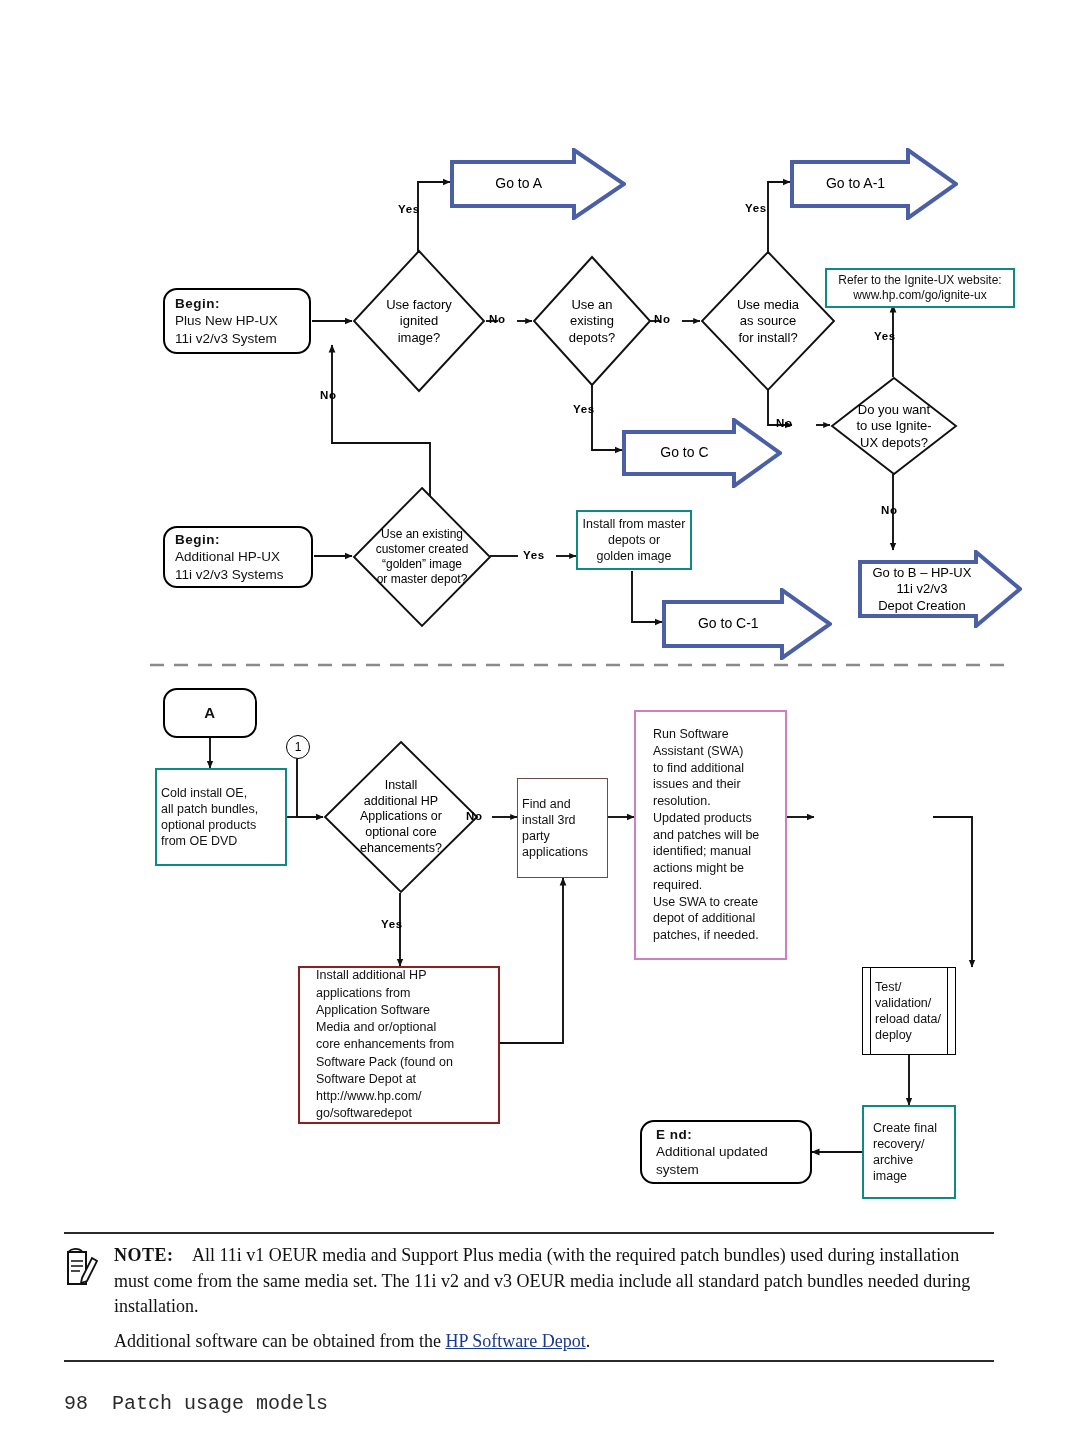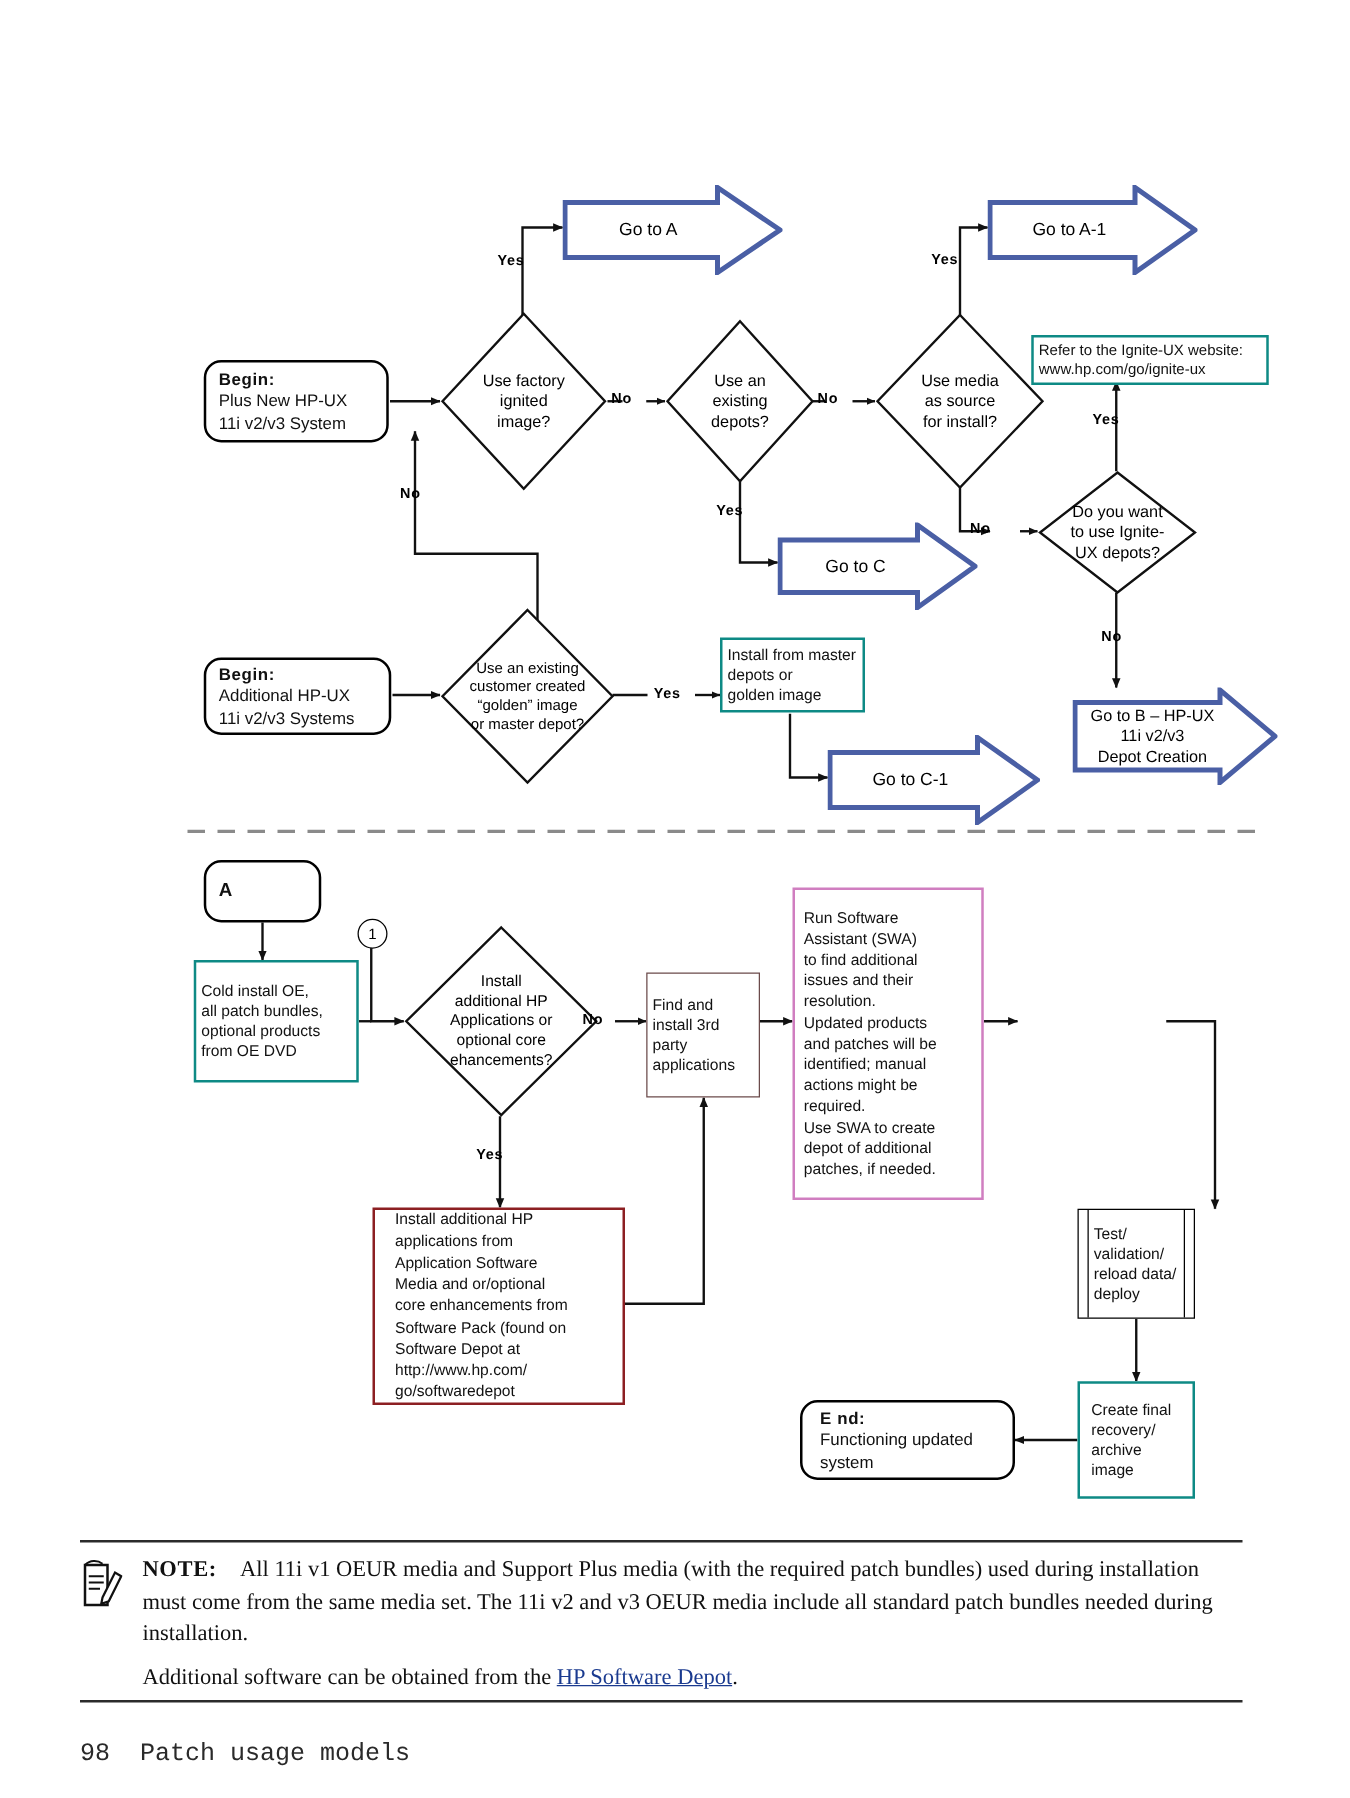--- a/index.html
+++ b/index.html
@@ -10,21 +10,21 @@
 
   
   #page-title{position:absolute;left:60px;top:52px;width:900px;
       font-size:31px;font-weight:400;letter-spacing:-.3px;color:#1a1a1a;}
 
   
   #wires{position:absolute;left:0;top:0;width:1080px;height:1438px;pointer-events:none;}
 
   
   .node{position:absolute;box-sizing:border-box;display:flex;
-        align-items:center;justify-content:center;text-align:left;
+        align-items:center;justify-content:center;text-align:center;
         font-size:13.5px;line-height:1.28;color:#111;}
   .node .tx{width:100%;padding:0 4px;}
   .lf{text-align:left;}
 
   
   .term{border:2.2px solid #000;border-radius:14px;background:#fff;}
   .term .tx{padding:0 10px;}
   .rect-teal{border:2.6px solid #0e8a85;background:#fff;}
   .rect-darkred{border:2.6px solid #8c1f22;background:#fff;}
   .rect-pink{border:2.2px solid #d07ec0;background:#fff;}
@@ -293,21 +293,21 @@
     </div>
   </div>
 
   <div class="node rect-mauve lf" style="left:517px;top:778px;width:91px;height:100px;">
     <div class="tx lf" style="font-size:12.5px;">
       Find and<br>install 3rd<br>party<br>applications
     </div>
   </div>
 
   <div class="node rect-pink lf" style="left:634px;top:710px;width:153px;height:250px;">
-    <div class="tx lf" style="font-size:12.5px;line-height:1.34;padding:0 7px;">
+    <div class="tx lf" style="font-size:12.5px;line-height:1.34;padding:0 17px;">
       Run Software<br>Assistant (SWA)<br>to find additional<br>issues and their<br>resolution.<br>
       Updated products<br>and patches will be<br>identified; manual<br>actions might be<br>required.<br>
       Use SWA to create<br>depot of additional<br>patches, if needed.
     </div>
   </div>
 
 
   <div class="node rect-darkred lf" style="left:298px;top:966px;width:202px;height:158px;">
     <div class="tx lf" style="font-size:12.5px;line-height:1.38;padding:0 16px;">
       Install additional HP<br>applications from<br>Application Software<br>Media and or/optional<br>core enhancements from<br>Software Pack (found on<br>Software Depot at<br>http://www.hp.com/<br>go/softwaredepot
@@ -322,21 +322,21 @@
 
   <div class="node rect-teal lf" style="left:862px;top:1105px;width:94px;height:94px;">
     <div class="tx lf" style="font-size:12.5px;padding:0 9px;">
       Create final<br>recovery/<br>archive<br>image
     </div>
   </div>
 
   <div class="node term lf" style="left:640px;top:1120px;width:172px;height:64px;">
     <div class="tx lf" style="padding:0 14px;">
       <span class="bold" style="display:block;">E nd:</span>
-      <span>Functioning updated</span><br>
+      <span>Additional updated</span><br>
       <span>system</span>
     </div>
   </div>
 
   <div class="elbl" style="left:466px;top:810px;">No</div>
   <div class="elbl" style="left:381px;top:918px;">Yes</div>
 
   <div id="note-block">
     <div class="rule"></div>
     <div class="note-body">

